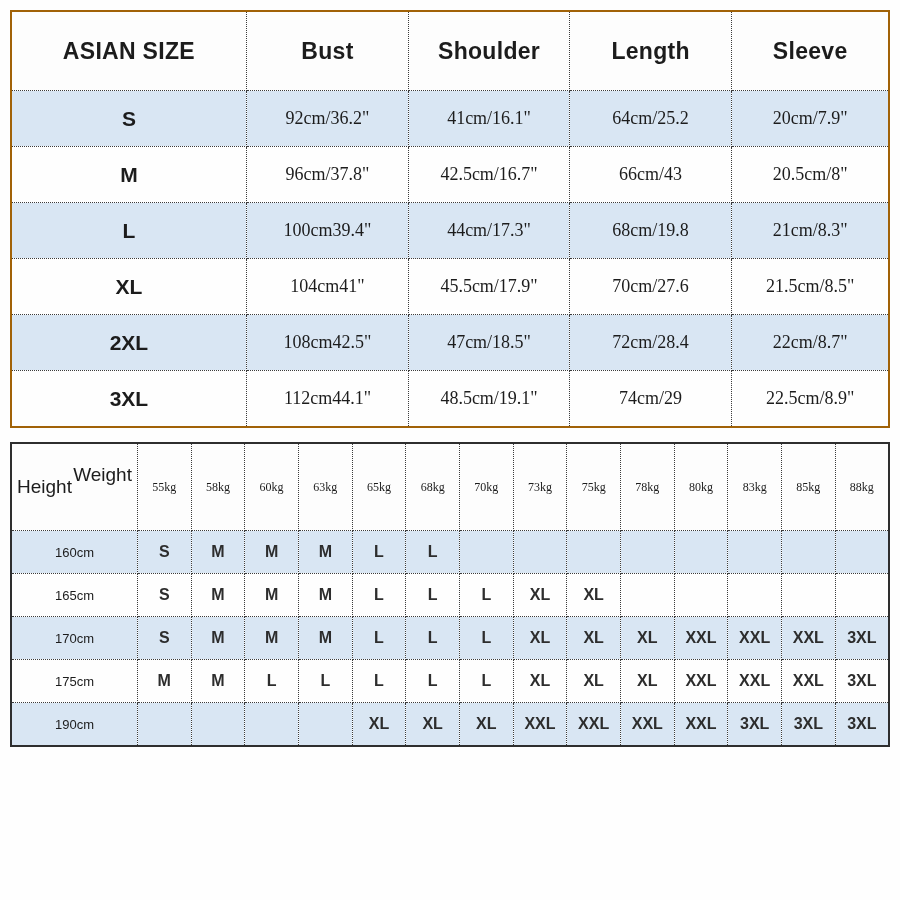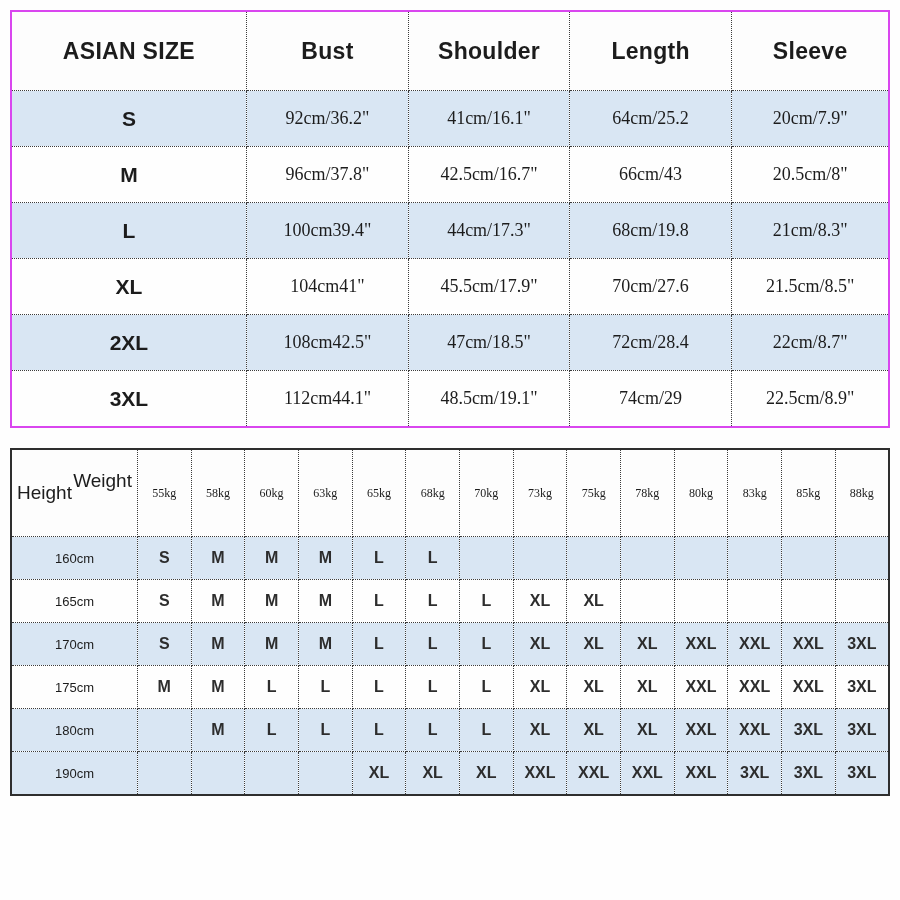--- a/index.html
+++ b/index.html
@@ -26,21 +26,21 @@
   th, td {
     border: 1px dotted #3b3b3b;
     text-align: center;
     vertical-align: middle;
     padding: 0;
     overflow: hidden;
     white-space: nowrap;
   }
   
   .size-table {
-    border: 2px solid #d946ef;
+    border: 2px solid #a16207;
   }
   .size-table thead th {
     height: 78px;
     font-size: 23px;
     font-weight: bold;
     letter-spacing: 0.3px;
     background: #fdfdfd;
   }
   .size-table tbody td {
     height: 55px;
@@ -51,21 +51,21 @@
   }
   .size-table td.value {
     font-family: "Liberation Serif", serif;
     font-size: 18px;
   }
   tr.blue  { background: #d9e6f3; }
   tr.white { background: #fefefe; }
   
   .fit-table {
     border: 2px solid #2e2e2e;
-    margin-top: 20px;
+    margin-top: 14px;
   }
   .fit-table thead th {
     height: 86px;
     background: #fdfdfd;
   }
   .fit-table thead th.weight-head {
     font-family: "Liberation Serif", serif;
     font-weight: normal;
     font-size: 12px;
   }
@@ -276,37 +276,20 @@
           <td class="fit-size">L</td>
           <td class="fit-size">XL</td>
           <td class="fit-size">XL</td>
           <td class="fit-size">XL</td>
           <td class="fit-size">XXL</td>
           <td class="fit-size">XXL</td>
           <td class="fit-size">XXL</td>
           <td class="fit-size">3XL</td>
         </tr>
         <tr class="blue">
-          <td class="height-label">180cm</td>
-          <td class="fit-size"></td>
-          <td class="fit-size">M</td>
-          <td class="fit-size">L</td>
-          <td class="fit-size">L</td>
-          <td class="fit-size">L</td>
-          <td class="fit-size">L</td>
-          <td class="fit-size">L</td>
-          <td class="fit-size">XL</td>
-          <td class="fit-size">XL</td>
-          <td class="fit-size">XL</td>
-          <td class="fit-size">XXL</td>
-          <td class="fit-size">XXL</td>
-          <td class="fit-size">3XL</td>
-          <td class="fit-size">3XL</td>
-        </tr>
-        <tr class="blue">
           <td class="height-label">190cm</td>
           <td class="fit-size"></td>
           <td class="fit-size"></td>
           <td class="fit-size"></td>
           <td class="fit-size"></td>
           <td class="fit-size">XL</td>
           <td class="fit-size">XL</td>
           <td class="fit-size">XL</td>
           <td class="fit-size">XXL</td>
           <td class="fit-size">XXL</td>

